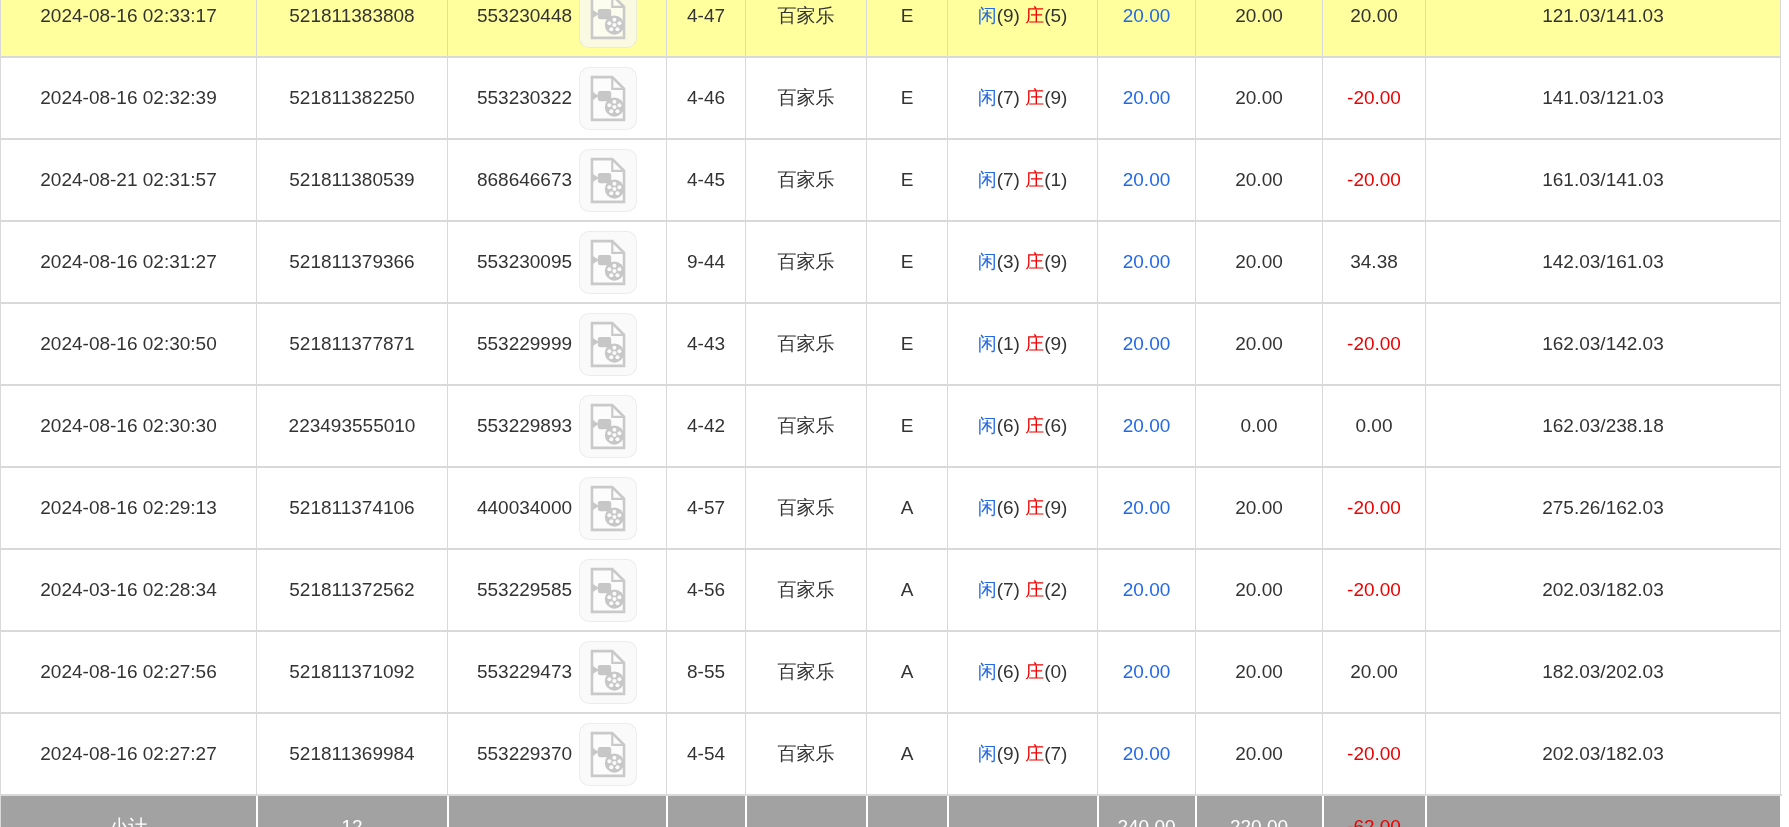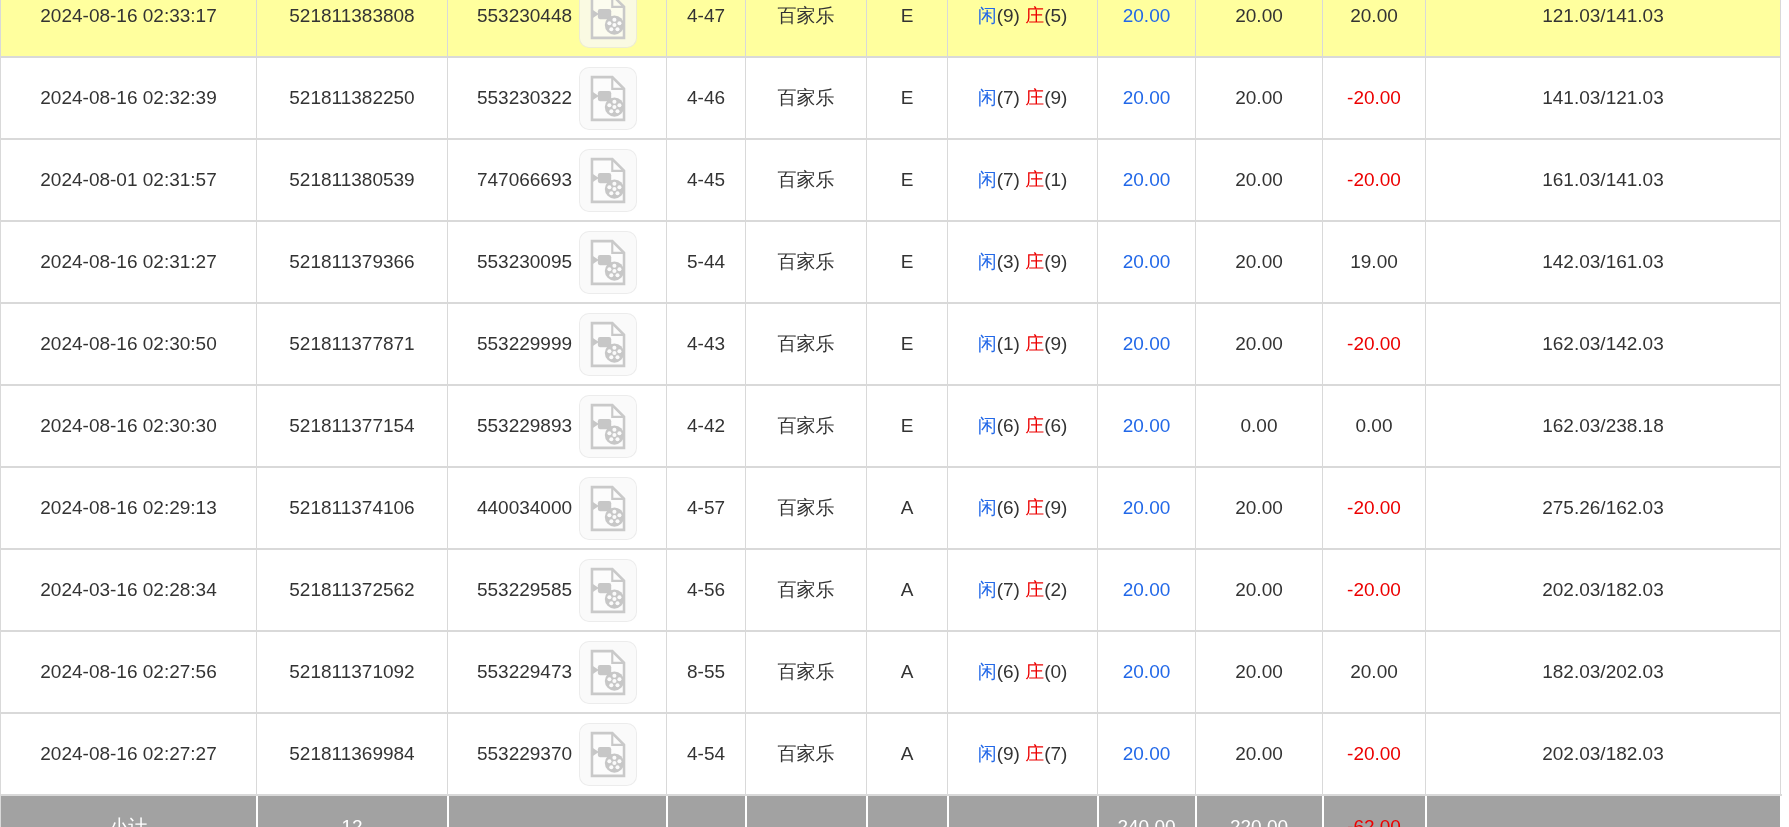--- a/index.html
+++ b/index.html
@@ -142,24 +142,24 @@
           <td>4-46</td>
           <td>百家乐</td>
           <td>E</td>
           <td><span class="player-label">闲</span><span class="score">(7)</span> <span class="banker-label">庄</span><span class="score">(9)</span></td>
           <td class="blue">20.00</td>
           <td>20.00</td>
           <td class="neg">-20.00</td>
           <td>141.03/121.03</td>
         </tr>
         <tr class="data-row">
-          <td>2024-08-01 02:31:57</td>
+          <td>2024-08-21 02:31:57</td>
           <td>521811380539</td>
           <td><span class="round-wrap">
-              <span>747066693</span>
+              <span>868646673</span>
               <span class="video-btn">
                 <svg width="40" height="47" viewBox="0 0 36 44">
                   <path d="M3 2 h19 l11 11 v29 h-30 z" fill="rgba(255,255,255,0.45)" stroke="#C9C9C9" stroke-width="2.4"></path>
                   <path d="M22 2 v11 h11" fill="none" stroke="#C9C9C9" stroke-width="2"></path>
                   <rect x="8.5" y="15" width="12.5" height="9.5" rx="2" fill="#C7C7C7"></rect>
                   <polygon points="9.5,19.7 3.5,15.7 3.5,23.7" fill="#C7C7C7"></polygon>
                   <circle cx="24" cy="30" r="9" fill="#C7C7C7"></circle>
                   <circle cx="24" cy="30" r="1.9" fill="#FBFBFB"></circle>
                   <circle cx="24" cy="25" r="1.9" fill="#FBFBFB"></circle>
                   <circle cx="28.7" cy="28.4" r="1.9" fill="#FBFBFB"></circle>
@@ -192,27 +192,27 @@
                   <circle cx="24" cy="30" r="9" fill="#C7C7C7"></circle>
                   <circle cx="24" cy="30" r="1.9" fill="#FBFBFB"></circle>
                   <circle cx="24" cy="25" r="1.9" fill="#FBFBFB"></circle>
                   <circle cx="28.7" cy="28.4" r="1.9" fill="#FBFBFB"></circle>
                   <circle cx="26.9" cy="34" r="1.9" fill="#FBFBFB"></circle>
                   <circle cx="21.1" cy="34" r="1.9" fill="#FBFBFB"></circle>
                   <circle cx="19.3" cy="28.4" r="1.9" fill="#FBFBFB"></circle>
                 </svg>
               </span>
             </span></td>
-          <td>5-44</td>
+          <td>9-44</td>
           <td>百家乐</td>
           <td>E</td>
           <td><span class="player-label">闲</span><span class="score">(3)</span> <span class="banker-label">庄</span><span class="score">(9)</span></td>
           <td class="blue">20.00</td>
           <td>20.00</td>
-          <td>19.00</td>
+          <td>34.38</td>
           <td>142.03/161.03</td>
         </tr>
         <tr class="data-row">
           <td>2024-08-16 02:30:50</td>
           <td>521811377871</td>
           <td><span class="round-wrap">
               <span>553229999</span>
               <span class="video-btn">
                 <svg width="40" height="47" viewBox="0 0 36 44">
                   <path d="M3 2 h19 l11 11 v29 h-30 z" fill="rgba(255,255,255,0.45)" stroke="#C9C9C9" stroke-width="2.4"></path>
@@ -233,21 +233,21 @@
           <td>百家乐</td>
           <td>E</td>
           <td><span class="player-label">闲</span><span class="score">(1)</span> <span class="banker-label">庄</span><span class="score">(9)</span></td>
           <td class="blue">20.00</td>
           <td>20.00</td>
           <td class="neg">-20.00</td>
           <td>162.03/142.03</td>
         </tr>
         <tr class="data-row">
           <td>2024-08-16 02:30:30</td>
-          <td>521811377154</td>
+          <td>223493555010</td>
           <td><span class="round-wrap">
               <span>553229893</span>
               <span class="video-btn">
                 <svg width="40" height="47" viewBox="0 0 36 44">
                   <path d="M3 2 h19 l11 11 v29 h-30 z" fill="rgba(255,255,255,0.45)" stroke="#C9C9C9" stroke-width="2.4"></path>
                   <path d="M22 2 v11 h11" fill="none" stroke="#C9C9C9" stroke-width="2"></path>
                   <rect x="8.5" y="15" width="12.5" height="9.5" rx="2" fill="#C7C7C7"></rect>
                   <polygon points="9.5,19.7 3.5,15.7 3.5,23.7" fill="#C7C7C7"></polygon>
                   <circle cx="24" cy="30" r="9" fill="#C7C7C7"></circle>
                   <circle cx="24" cy="30" r="1.9" fill="#FBFBFB"></circle>

